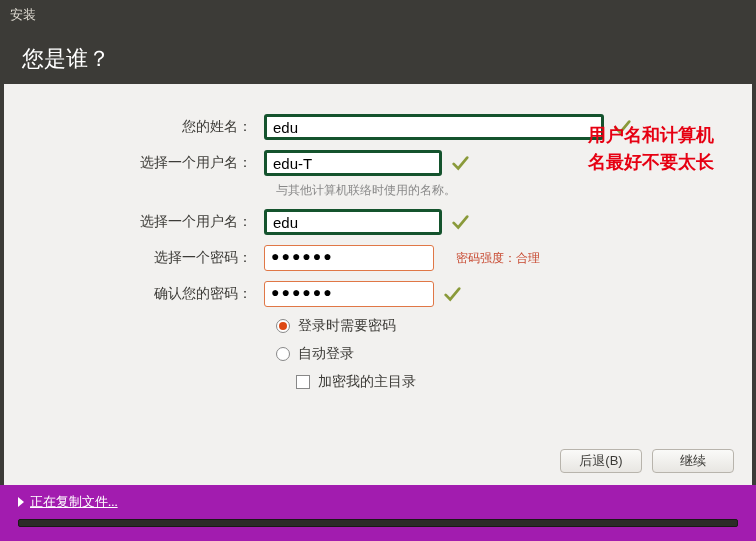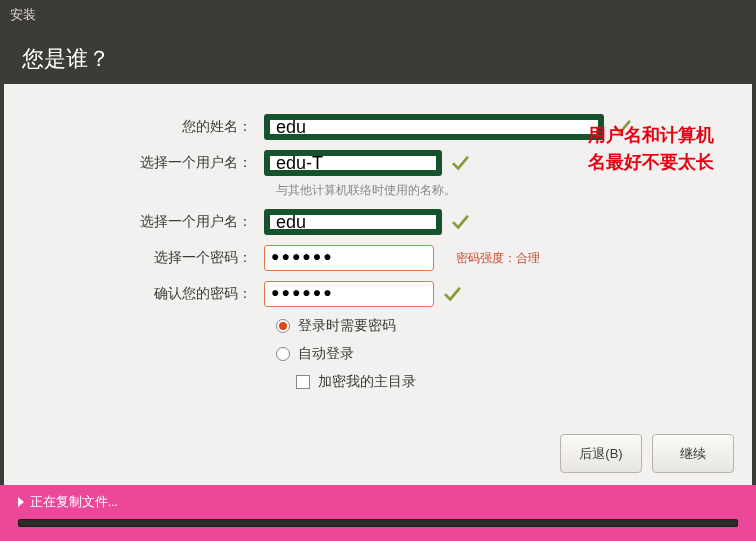--- a/index.html
+++ b/index.html
@@ -3,36 +3,36 @@
 <meta charset="utf-8">
 <style>
 * { margin: 0; padding: 0; box-sizing: border-box; }
 body { font-family: "Ubuntu", "Microsoft YaHei", sans-serif; background: #fff; width: 756px; height: 541px; overflow: hidden; }
 .window { width: 756px; height: 541px; background: #3c3b37; display: flex; flex-direction: column; }
 .titlebar { height: 26px; background: #3c3b37; padding: 6px 10px; color: #dfdbd2; font-size: 13px; }
 .header { padding: 18px 22px 10px; color: #fff; font-size: 22px; font-weight: 300; }
 .content { flex: 1; background: #f2f1ef; margin: 0 4px; position: relative; padding-top: 28px; }
 .form-row { display: flex; align-items: center; margin-bottom: 6px; height: 30px; }
 .label { width: 260px; text-align: right; padding-right: 12px; font-size: 14px; color: #3c3b37; }
-.input { height: 26px; border: 6px solid #14532d; border-radius: 3px; padding: 2px 6px; font-size: 18px; background: #fff; }
+.input { height: 26px; border: 3px solid #14532d; border-radius: 3px; padding: 2px 6px; font-size: 15px; background: #fff; }
 .input-long { width: 340px; }
 .input-med { width: 178px; }
 .input-pw { width: 170px; border: 1px solid #e07746; }
 .check { width: 20px; height: 20px; margin-left: 8px; display: inline-flex; align-items: center; justify-content: center; }
 .check svg { width: 18px; height: 18px; }
 .hint { margin-left: 272px; font-size: 12px; color: #888; margin-top: -2px; margin-bottom: 8px; }
 .pw-strength { font-size: 12px; color: #c7472e; margin-left: 22px; }
 .radio-row, .check-row { margin-left: 272px; display: flex; align-items: center; font-size: 14px; color: #3c3b37; margin-bottom: 6px; height: 22px; }
 .radio { width: 14px; height: 14px; border: 1px solid #888; border-radius: 50%; margin-right: 8px; background: #fff; display: inline-flex; align-items: center; justify-content: center; }
 .radio.checked::after { content: ""; width: 8px; height: 8px; background: #dd4814; border-radius: 50%; }
 .cbox { width: 14px; height: 14px; border: 1px solid #888; background: #fff; margin-right: 8px; margin-left: 20px; }
 .annotation { position: absolute; top: 38px; right: 38px; color: #e60012; font-size: 18px; font-weight: bold; line-height: 1.5; text-align: left; font-family: "SimSun", serif; }
 .buttons { position: absolute; bottom: 12px; right: 18px; display: flex; gap: 10px; }
-.btn { min-width: 82px; height: 39px; background: linear-gradient(#fafaf8, #e8e6e2); border: 1px solid #b8b4ac; border-radius: 4px; font-size: 13px; color: #3c3b37; cursor: pointer; }
-.footer { background: #ec4899; padding: 8px 18px 14px; color: #fff; }
+.btn { min-width: 82px; height: 24px; background: linear-gradient(#fafaf8, #e8e6e2); border: 1px solid #b8b4ac; border-radius: 4px; font-size: 13px; color: #3c3b37; cursor: pointer; }
+.footer { background: #a21caf; padding: 8px 18px 14px; color: #fff; text-decoration: underline; }
 .status-row { display: flex; align-items: center; font-size: 13px; margin-bottom: 8px; }
 .tri { width: 0; height: 0; border-top: 5px solid transparent; border-bottom: 5px solid transparent; border-left: 6px solid #fff; margin-right: 6px; }
 .progress { height: 8px; background: #2c2b28; border: 1px solid #1a1917; border-radius: 2px; overflow: hidden; }
 .progress-fill { height: 100%; width: 38%; background: linear-gradient(#f3966, #e55b2c); }
 .dots { letter-spacing: 2px; font-size: 14px; }
 </style>
 </head>
 <body>
 
 <div class="window">

